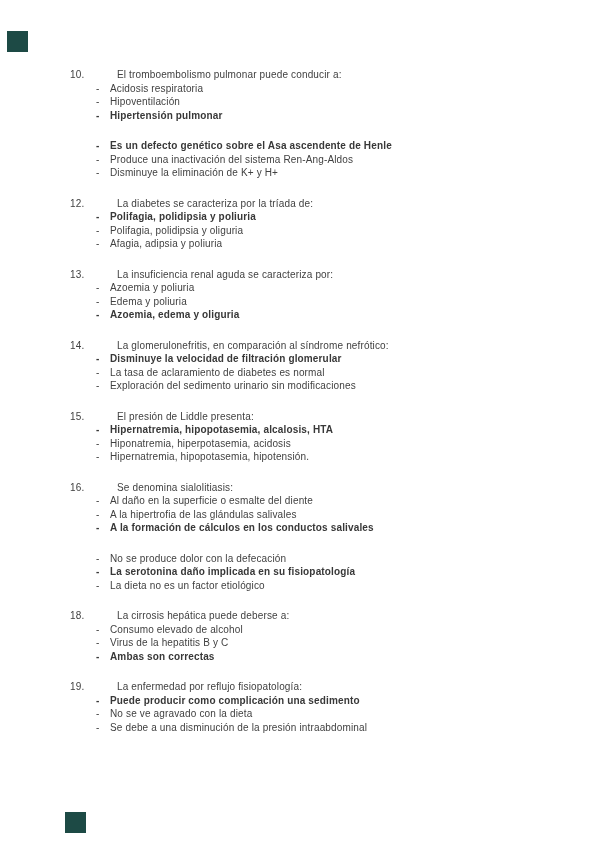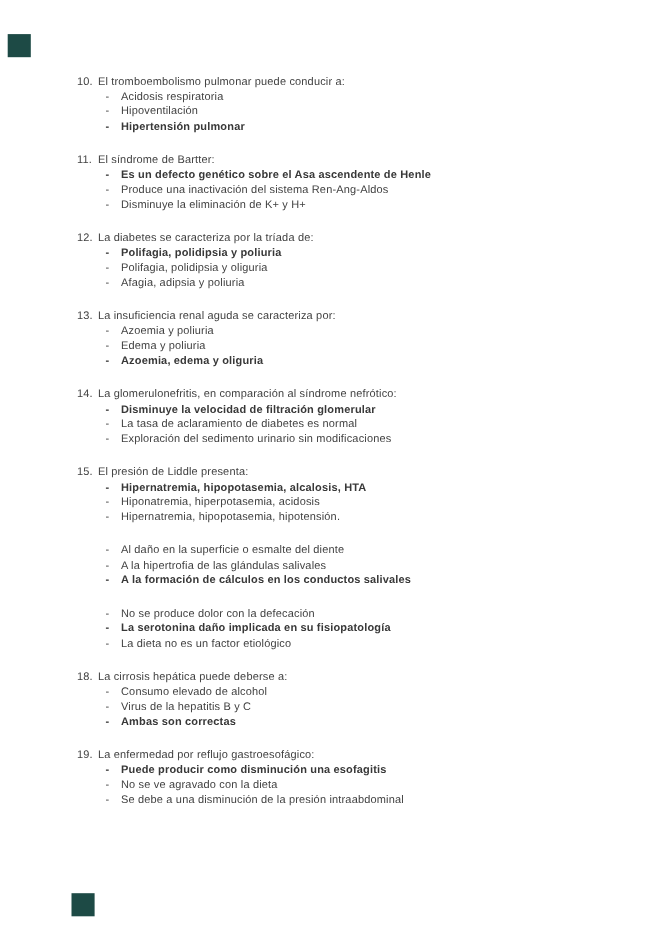--- a/index.html
+++ b/index.html
@@ -32,21 +32,21 @@
     right: 38px;
     font-size: 10px;
     line-height: 13.5px;
     letter-spacing: 0.15px;
   }
   .question { margin-bottom: 17px; }
   .q-line { display: flex; }
   .q-num {
     flex: 0 0 19px;
   }
-  .q-text { flex: 1; }
+  .q-text { flex: 1; margin-left: 28px; }
   .options {
     margin: 0;
     padding: 0;
     list-style: none;
   }
   .option {
     display: flex;
     margin-left: 26px;
   }
   .option .dash {
@@ -78,24 +78,20 @@
             <span class="dash">-</span>
             <span class="opt-text">Hipoventilación</span>
           </li>
           <li class="option">
             <span class="dash bold opt-text" style="font-weight: 700;">-</span>
             <span class="opt-text bold">Hipertensión pulmonar</span>
           </li>
         </ul>
       </div>
       <div class="question">
-        <div class="q-line">
-          <span class="q-num">11.</span>
-          <span class="q-text">El síndrome de Bartter:</span>
-        </div>
         <ul class="options">
           <li class="option">
             <span class="dash bold opt-text" style="font-weight: 700;">-</span>
             <span class="opt-text bold">Es un defecto genético sobre el Asa ascendente de Henle</span>
           </li>
           <li class="option">
             <span class="dash">-</span>
             <span class="opt-text">Produce una inactivación del sistema Ren-Ang-Aldos</span>
           </li>
           <li class="option">
@@ -178,20 +174,24 @@
             <span class="dash">-</span>
             <span class="opt-text">Hiponatremia, hiperpotasemia, acidosis</span>
           </li>
           <li class="option">
             <span class="dash">-</span>
             <span class="opt-text">Hipernatremia, hipopotasemia, hipotensión.</span>
           </li>
         </ul>
       </div>
       <div class="question">
+        <div class="q-line">
+          <span class="q-num">16.</span>
+          <span class="q-text">Se denomina sialolitiasis:</span>
+        </div>
         <ul class="options">
           <li class="option">
             <span class="dash">-</span>
             <span class="opt-text">Al daño en la superficie o esmalte del diente</span>
           </li>
           <li class="option">
             <span class="dash">-</span>
             <span class="opt-text">A la hipertrofia de las glándulas salivales</span>
           </li>
           <li class="option">
@@ -232,26 +232,26 @@
           </li>
           <li class="option">
             <span class="dash bold opt-text" style="font-weight: 700;">-</span>
             <span class="opt-text bold">Ambas son correctas</span>
           </li>
         </ul>
       </div>
       <div class="question">
         <div class="q-line">
           <span class="q-num">19.</span>
-          <span class="q-text">La enfermedad por reflujo gastroesofágico:</span>
-        </div>
-        <ul class="options">
-          <li class="option">
-            <span class="dash bold opt-text" style="font-weight: 700;">-</span>
-            <span class="opt-text bold">Puede producir como disminución una esofagitis</span>
+          <span class="q-text">La enfermedad por reflujo fisiopatología:</span>
+        </div>
+        <ul class="options">
+          <li class="option">
+            <span class="dash bold opt-text" style="font-weight: 700;">-</span>
+            <span class="opt-text bold">Puede producir como complicación una sedimento</span>
           </li>
           <li class="option">
             <span class="dash">-</span>
             <span class="opt-text">No se ve agravado con la dieta</span>
           </li>
           <li class="option">
             <span class="dash">-</span>
             <span class="opt-text">Se debe a una disminución de la presión intraabdominal</span>
           </li>
         </ul>

